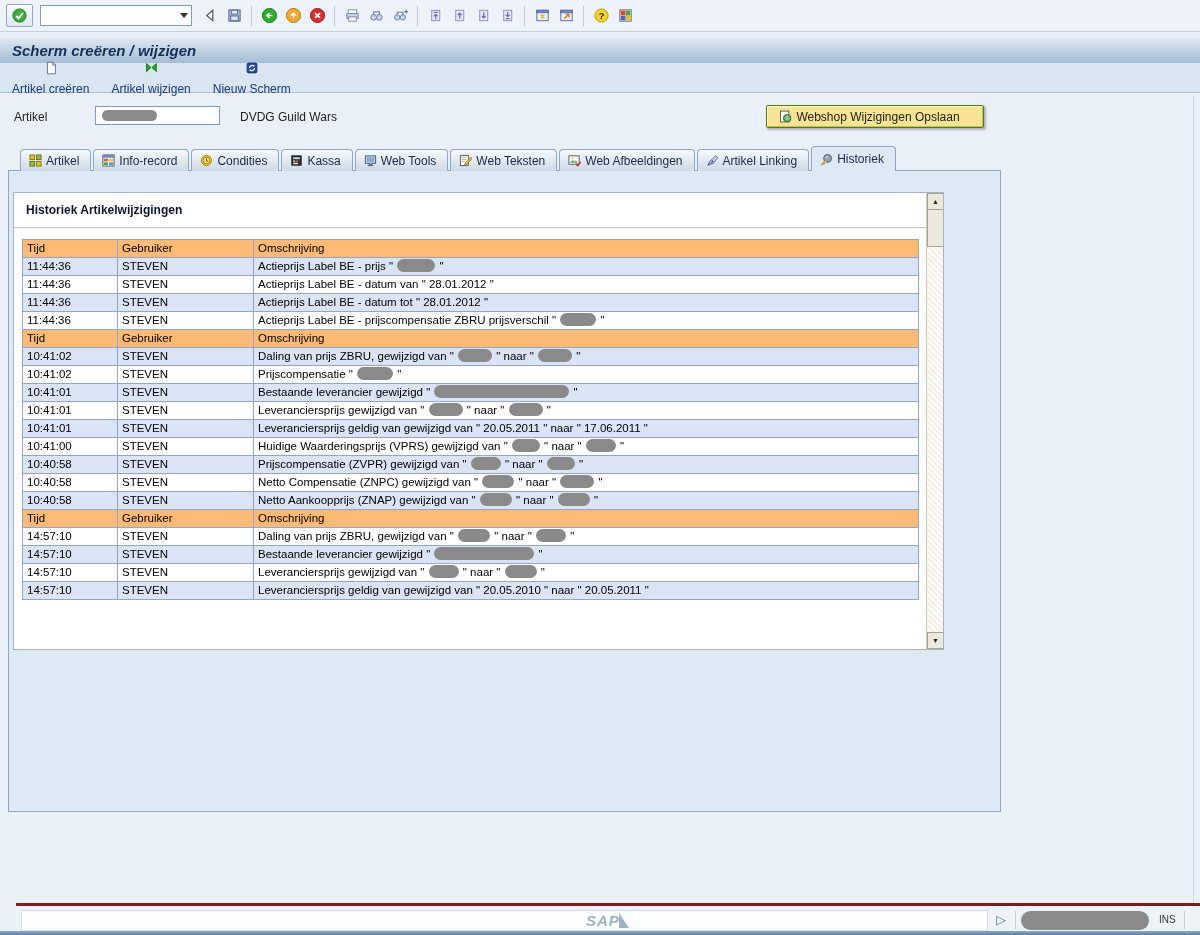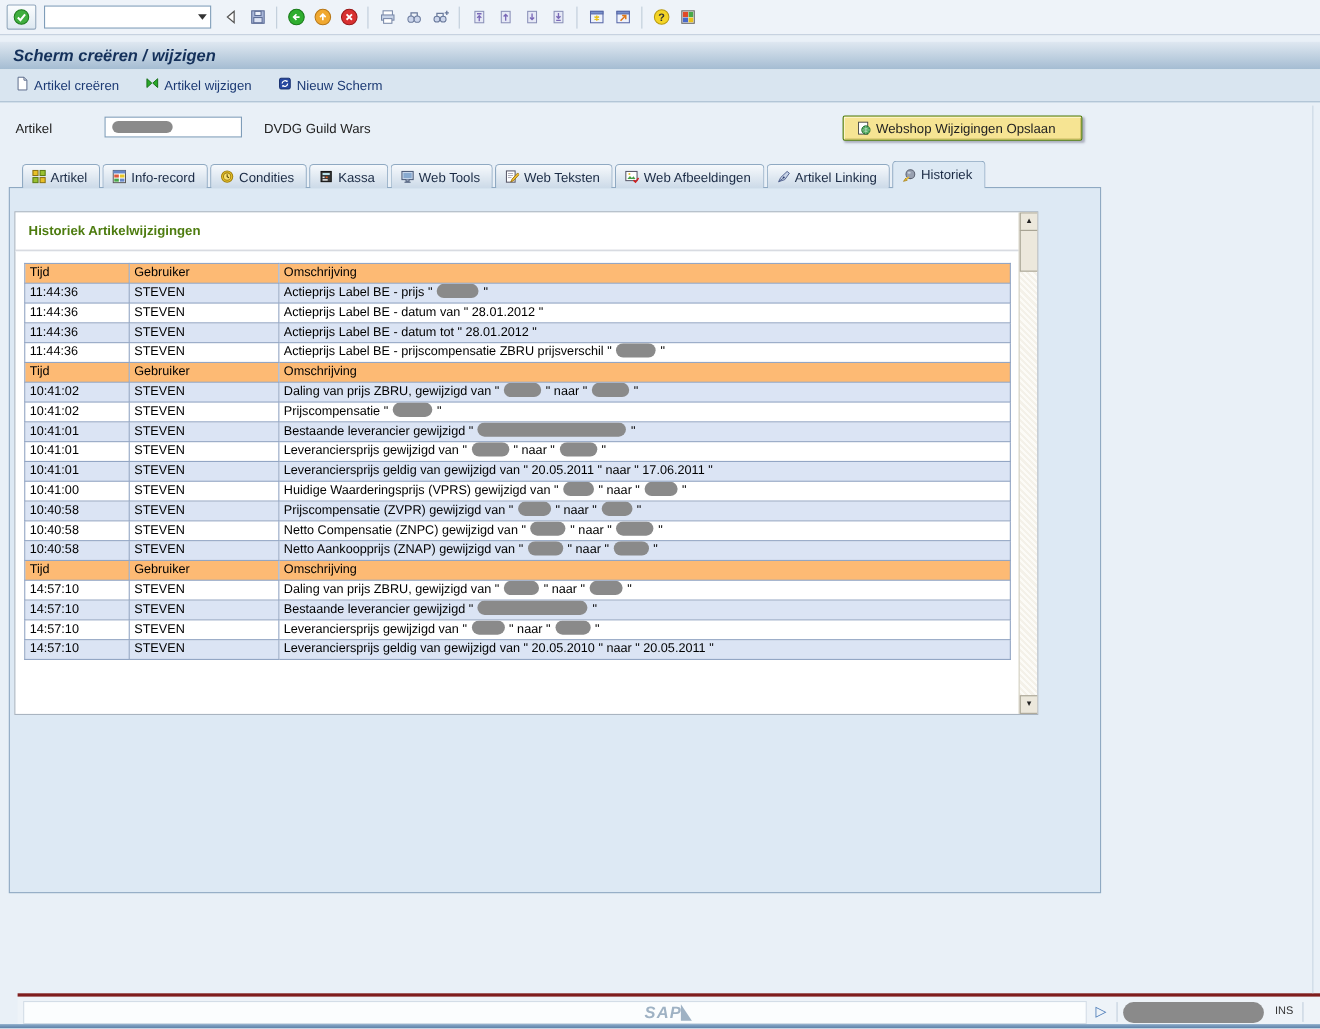--- a/index.html
+++ b/index.html
@@ -20,21 +20,21 @@
   .ic17 svg{width:17px;height:17px;display:block;}
   .tb-sep{width:1px;height:20px;background:#bfccd9;margin:0 4px;}
   
   #titlebar{position:absolute;top:38px;left:0;right:0;height:25px;
     background:linear-gradient(#dfe8f1,#a4bcd2);display:flex;align-items:center;padding-left:12px;}
   #titlebar .t{font-size:15px;font-weight:bold;font-style:italic;color:#14305a;}
   
   #apptoolbar{position:absolute;top:63px;left:0;right:0;height:29px;background:#d9e5f0;
     border-bottom:1px solid #aabfd2;display:flex;align-items:center;gap:22px;padding-left:12px;}
   .app-btn{display:flex;align-items:center;gap:3px;font-size:12px;color:#1c3a74;background:none;border:none;
-    font-family:"Liberation Sans",sans-serif;padding:0;}
+    font-family:"Liberation Sans",sans-serif;padding:0;flex-direction:column;}
   .app-btn svg{width:16px;height:16px;}
   
   .artikel-label{position:absolute;left:14px;top:110px;font-size:12px;color:#222;}
   .artikel-input{position:absolute;left:95px;top:106px;width:123px;height:17px;background:#fff;border:1px solid #7f9db9;}
   .artikel-input .blob{margin:3px 0 0 6px;width:55px;height:11px;background:#8a8a8a;border-radius:6px;}
   .artikel-desc{position:absolute;left:240px;top:110px;font-size:12px;color:#222;}
   .webshop-btn{position:absolute;left:766px;top:105px;width:218px;height:23px;background:#f6e493;
     border:1px solid #4d7c0f;border-radius:2px;display:flex;align-items:center;font-size:12px;color:#222;
     font-family:"Liberation Sans",sans-serif;
     box-shadow:inset 1px 1px 0 #fdf8d8, inset -1px -1px 0 #c9ba62, 1.5px 1.5px 2px rgba(60,60,90,.35);}
@@ -47,21 +47,21 @@
   .tab{height:21px;display:flex;align-items:center;gap:4px;padding:0 11px 0 8px;font-size:12px;color:#1a2a44;
     background:linear-gradient(#f6f9fc,#ccdae8);border:1px solid #8fa9c2;border-bottom:none;
     border-radius:4px 4px 0 0;}
   .tab.active{height:24px;background:#dde9f4;box-shadow:0 2px 0 -1px #dde9f4;}
   .tabic{display:flex;}
   .tabic svg{width:13px;height:13px;}
   
   #panel{position:absolute;left:8px;top:170px;width:991px;height:640px;background:#dde9f4;border:1px solid #8fa9c2;}
   #card{position:absolute;left:4px;top:21px;width:929px;height:456px;background:#fff;
     border:1px solid #a9b4c0;overflow:hidden;}
-  #card-title{position:absolute;left:12px;top:10px;font-size:12px;font-weight:bold;color:#4d7c0f;}
+  #card-title{position:absolute;left:12px;top:10px;font-size:12px;font-weight:bold;color:#0f172a;}
   #card-rule{position:absolute;left:0;right:17px;top:34px;border-top:1px solid #c6cbd3;border-bottom:1px solid #f2f4f7;}
   #hist-table{position:absolute;left:8px;top:46px;width:897px;border-collapse:collapse;table-layout:fixed;
     font-size:11.5px;color:#000;border:1px solid #5a6f9e;}
   #hist-table td{height:17px;line-height:17px;padding:0 4px;border:1px solid #93a6c4;
     overflow:hidden;white-space:nowrap;}
   #hist-table tr.sec td{background:#6e87bc;color:#fff;border-color:#5a6f9e;padding-left:6px;}
   #hist-table tr.colhead td{background:#fdba74;}
   #hist-table tr.light td{background:#dbe4f4;}
   #hist-table tr.white td{background:#ffffff;}
   .redact{display:inline-block;height:13px;background:#8a8a8a;border-radius:7px;vertical-align:-2px;margin:0 1px;}

